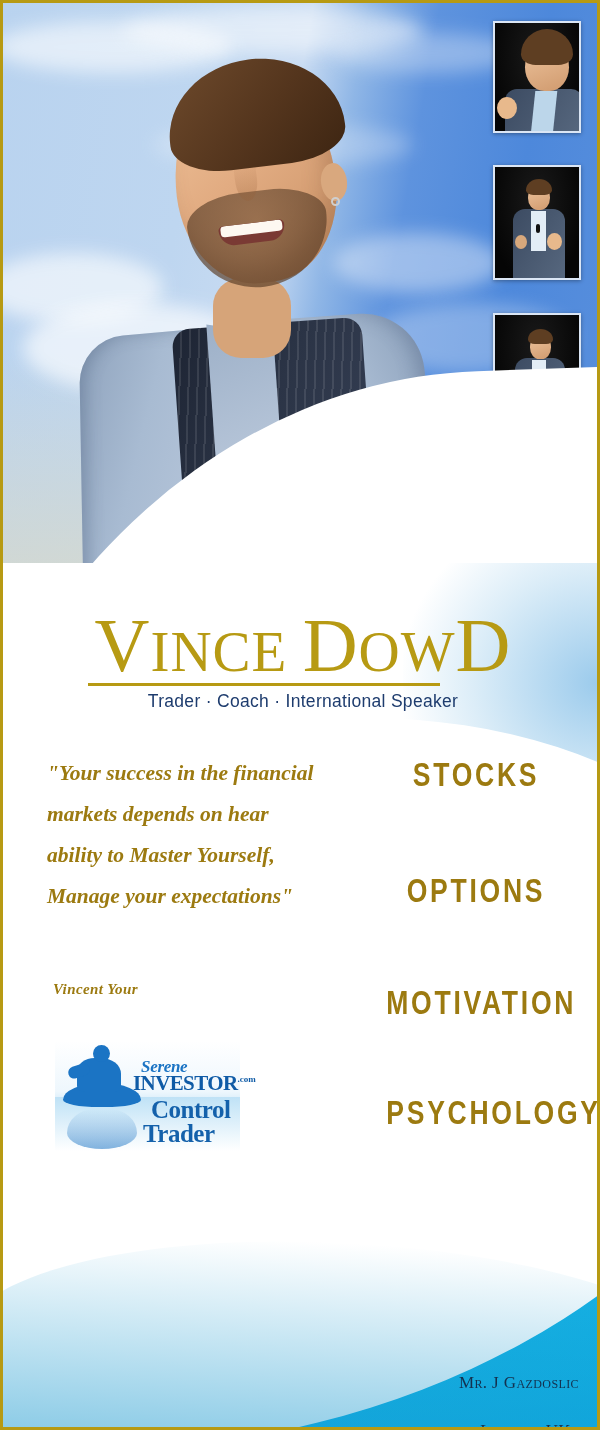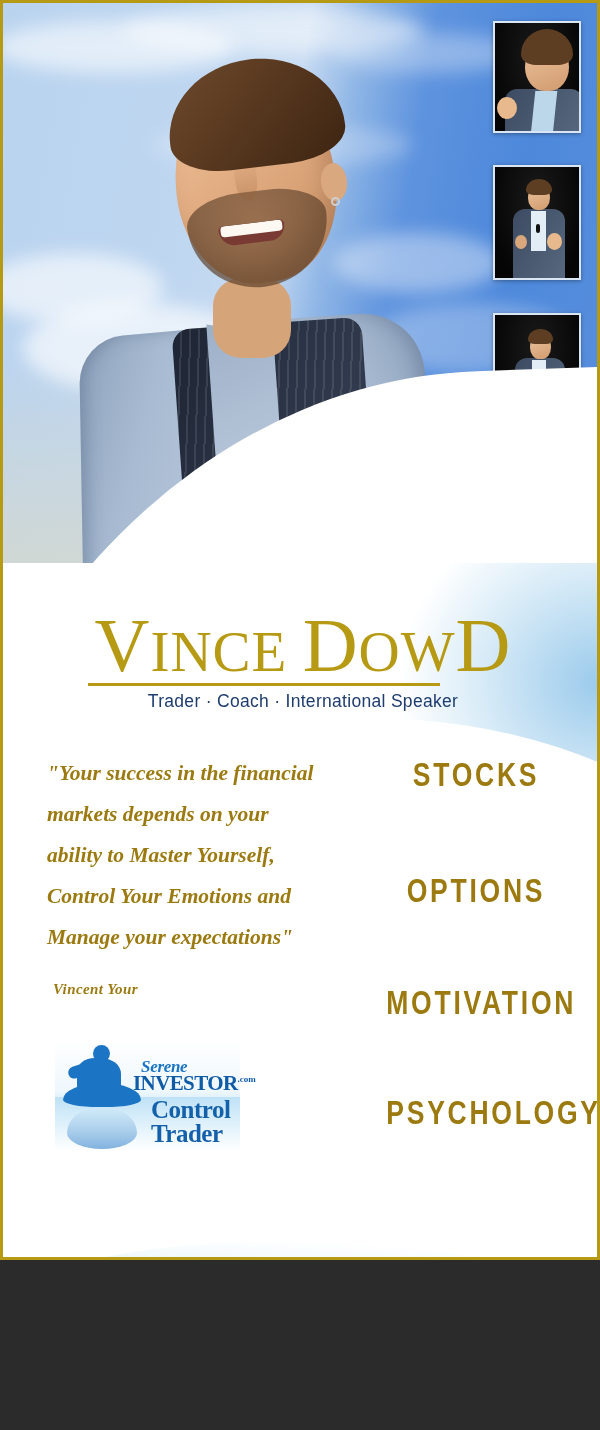--- a/index.html
+++ b/index.html
@@ -1,20 +1,20 @@
 <!DOCTYPE html>
 <html><head>
 <meta charset="utf-8">
 <style>
   html,body{margin:0;padding:0;background:#2b2b2b;}
   *{box-sizing:border-box;}
 
   .banner{
     position:relative;
-    width:600px;height:1260px;
+    width:600px;height:1430px;
     overflow:hidden;
     background:#fdba74;
     border:3px solid #b79a13;
     font-family:"Liberation Sans", sans-serif;
   }
 
   
   .photo-band{
     position:absolute;left:0;top:0;width:600px;height:600px;
     overflow:hidden;
@@ -274,21 +274,21 @@
     font-family:"Liberation Serif", serif;font-weight:700;
     font-size:21px;color:#0f5ba6;letter-spacing:-.6px;
   }
   .lg-com{font-size:9px;vertical-align:super;letter-spacing:0;}
   .lg-master{
     position:absolute;left:96px;top:56px;
     font-family:"Liberation Serif", serif;font-weight:700;
     font-size:25px;color:#1461ab;line-height:25px;letter-spacing:-.5px;
   }
   .lg-trader{
-    position:absolute;left:96px;top:80px;
+    position:absolute;left:88px;top:80px;
     font-family:"Liberation Serif", serif;font-weight:700;
     font-size:25px;color:#1461ab;line-height:25px;letter-spacing:-.5px;
   }
 
   
   .testimonial{
     position:absolute;left:28px;top:710px;width:544px;
     font-family:"Liberation Serif", serif;
     font-size:19px;line-height:27px;color:#14314f;
     text-align:justify;text-align-last:center;
@@ -396,23 +396,22 @@
     <div class="wave-deep"></div>
 
     <div class="title-wrap">
       <span class="name"><span>V</span><span class="sm">INCE </span><span>D</span><span class="sm">OW</span><span>D</span></span>
     </div>
     <div class="title-rule"></div>
     <div class="tagline">Trader · Coach · International Speaker</div>
 
     <div class="quote">
       <div>"Your success in the financial</div>
-      <div>markets depends on your</div>
+      <div>markets depends on hear</div>
       <div>ability to Master Yourself,</div>
-      <div>Control Your Emotions and</div>
       <div>Manage your expectations"</div>
     </div>
     <div class="quote-author">Vincent Your</div>
 
     <div class="kw kw0">STOCKS</div>
     <div class="kw kw1">OPTIONS</div>
     <div class="kw kw2">MOTIVATION</div>
     <div class="kw kw3">PSYCHOLOGY</div>
 
     <div class="logo">

